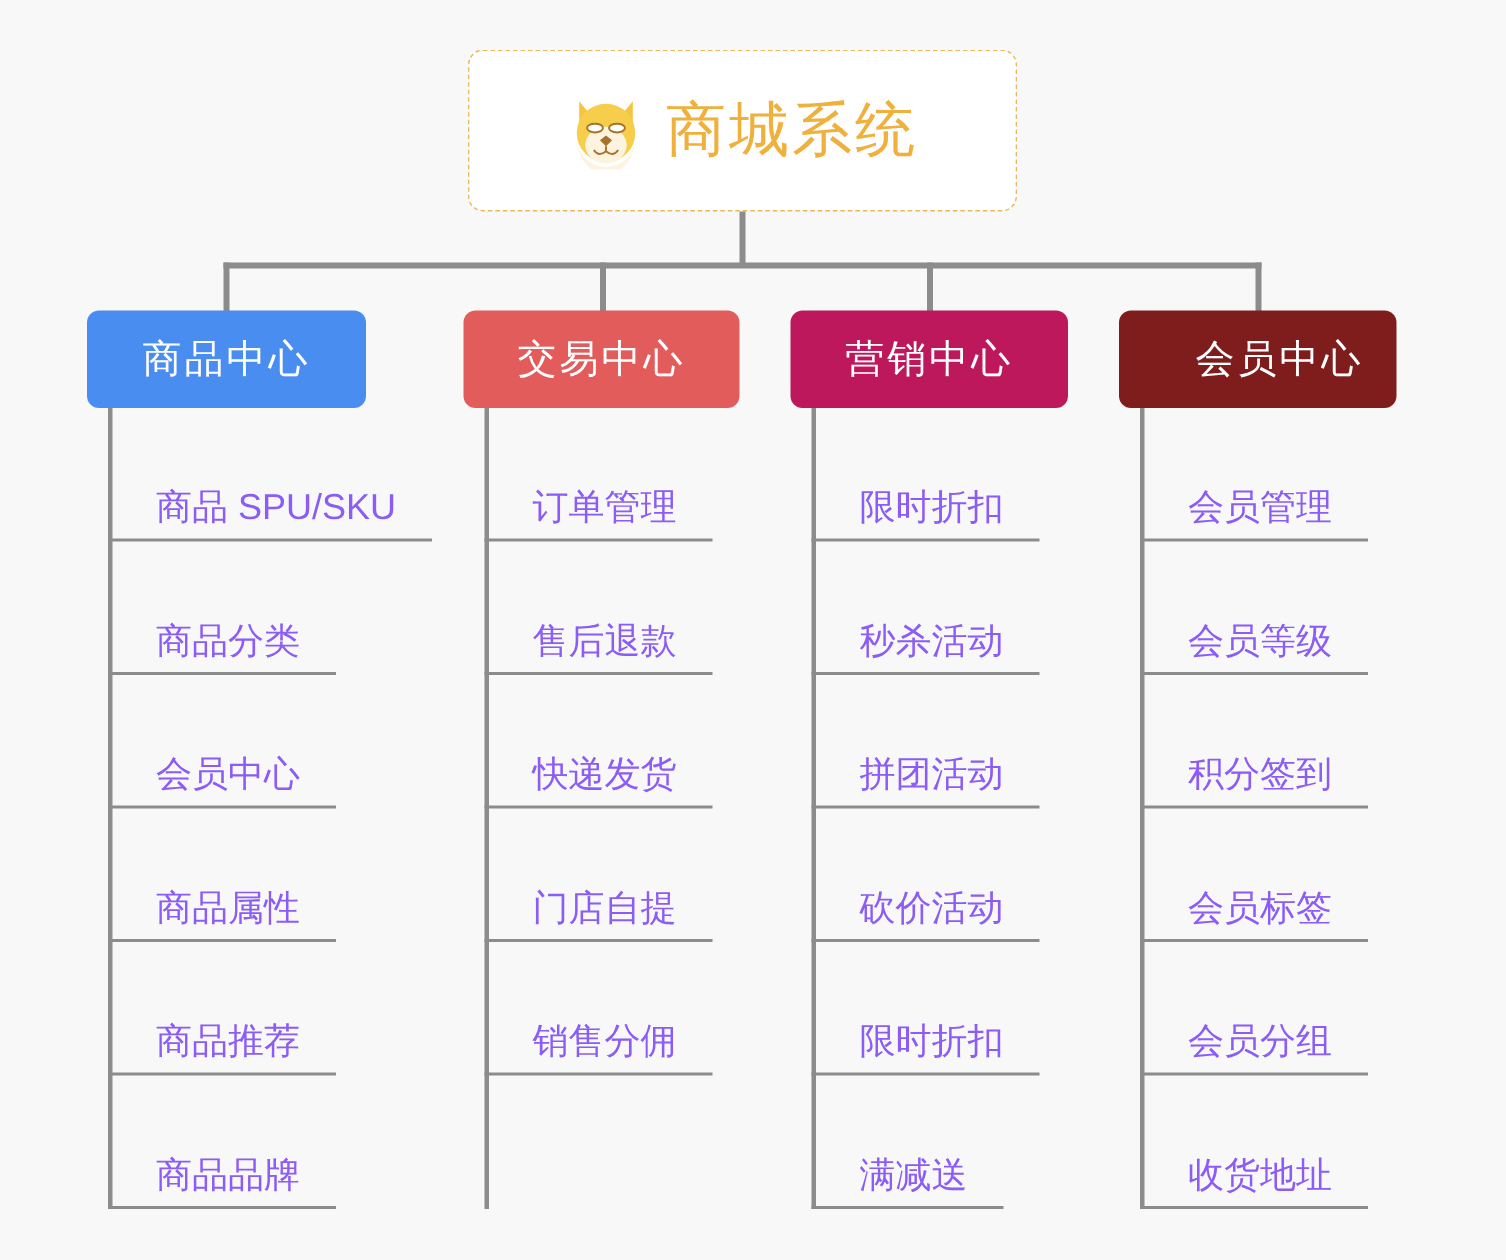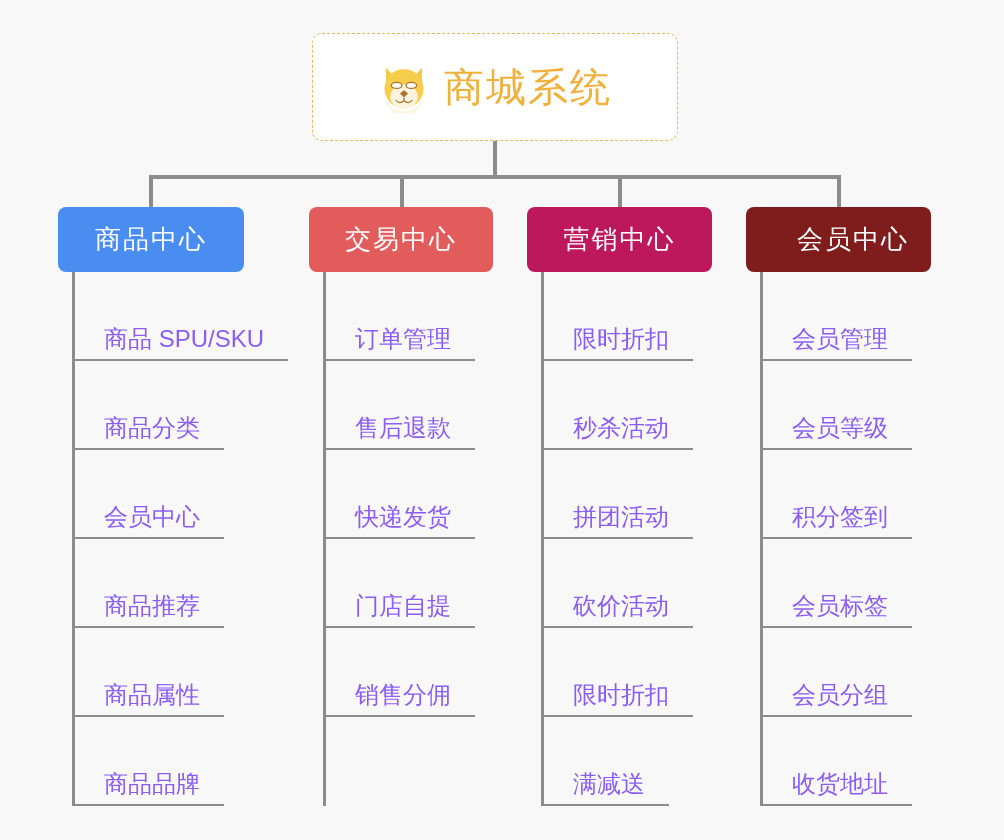--- a/index.html
+++ b/index.html
@@ -175,24 +175,24 @@
       <li class="leaf">
           <span class="leaf-label">商品 SPU/SKU</span>
         </li>
       <li class="leaf">
           <span class="leaf-label">商品分类</span>
         </li>
       <li class="leaf">
           <span class="leaf-label">会员中心</span>
         </li>
       <li class="leaf">
+          <span class="leaf-label">商品属性</span>
+        </li>
+      <li class="leaf">
           <span class="leaf-label">商品推荐</span>
-        </li>
-      <li class="leaf">
-          <span class="leaf-label">商品属性</span>
         </li>
       <li class="leaf">
           <span class="leaf-label">商品品牌</span>
         </li>
     </ul>
   </div>
 
   <div class="branch c1">
     <div class="cat-box" style="background: rgb(226, 92, 92);">
       <span>交易中心</span>

